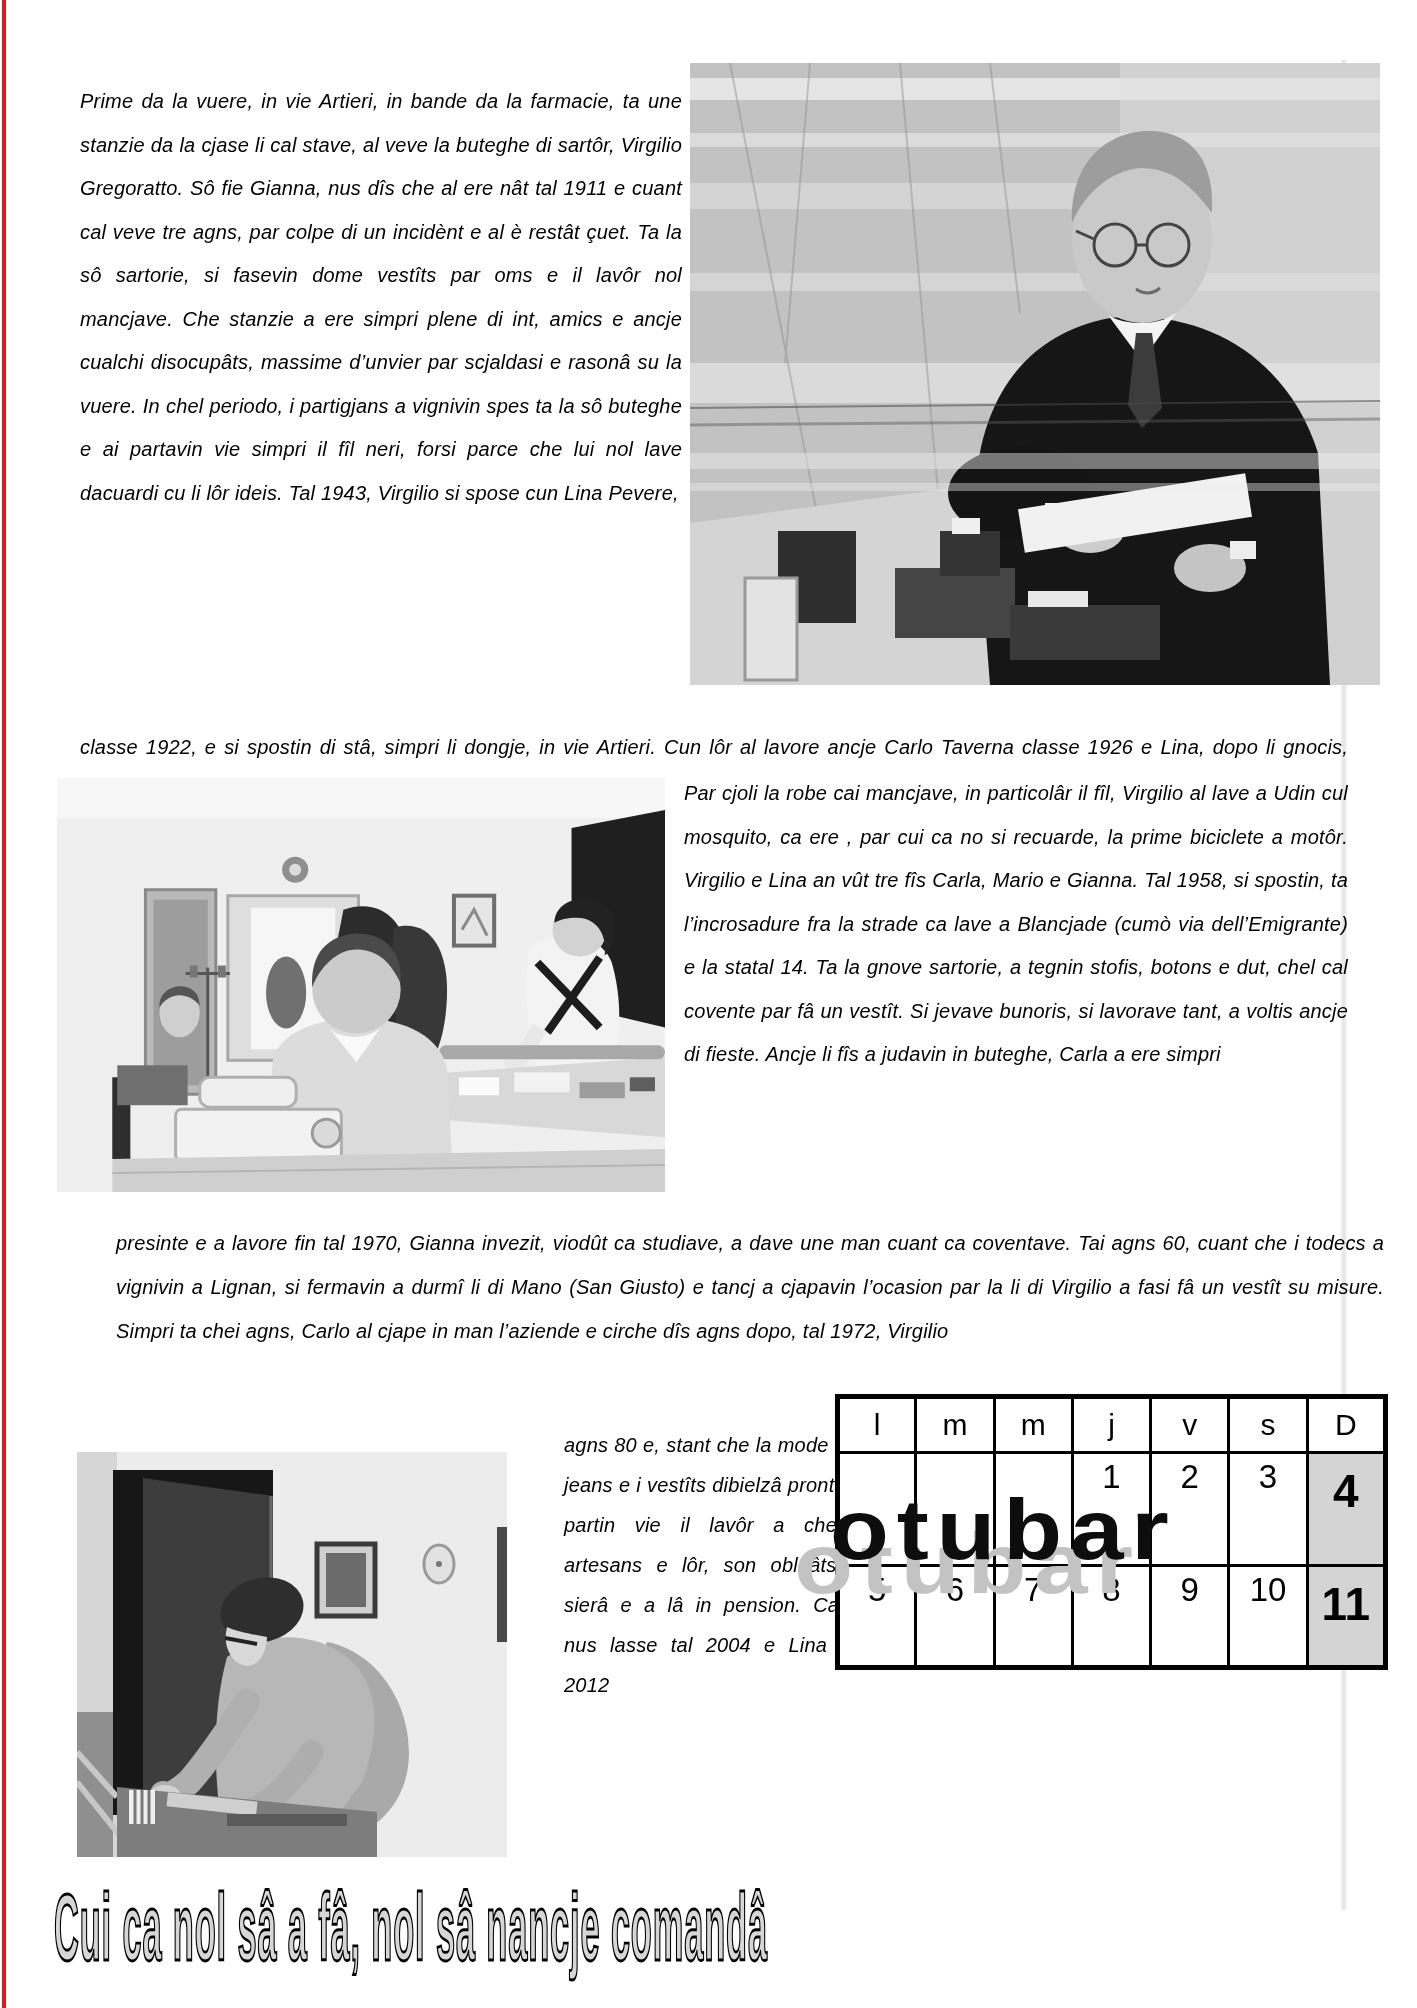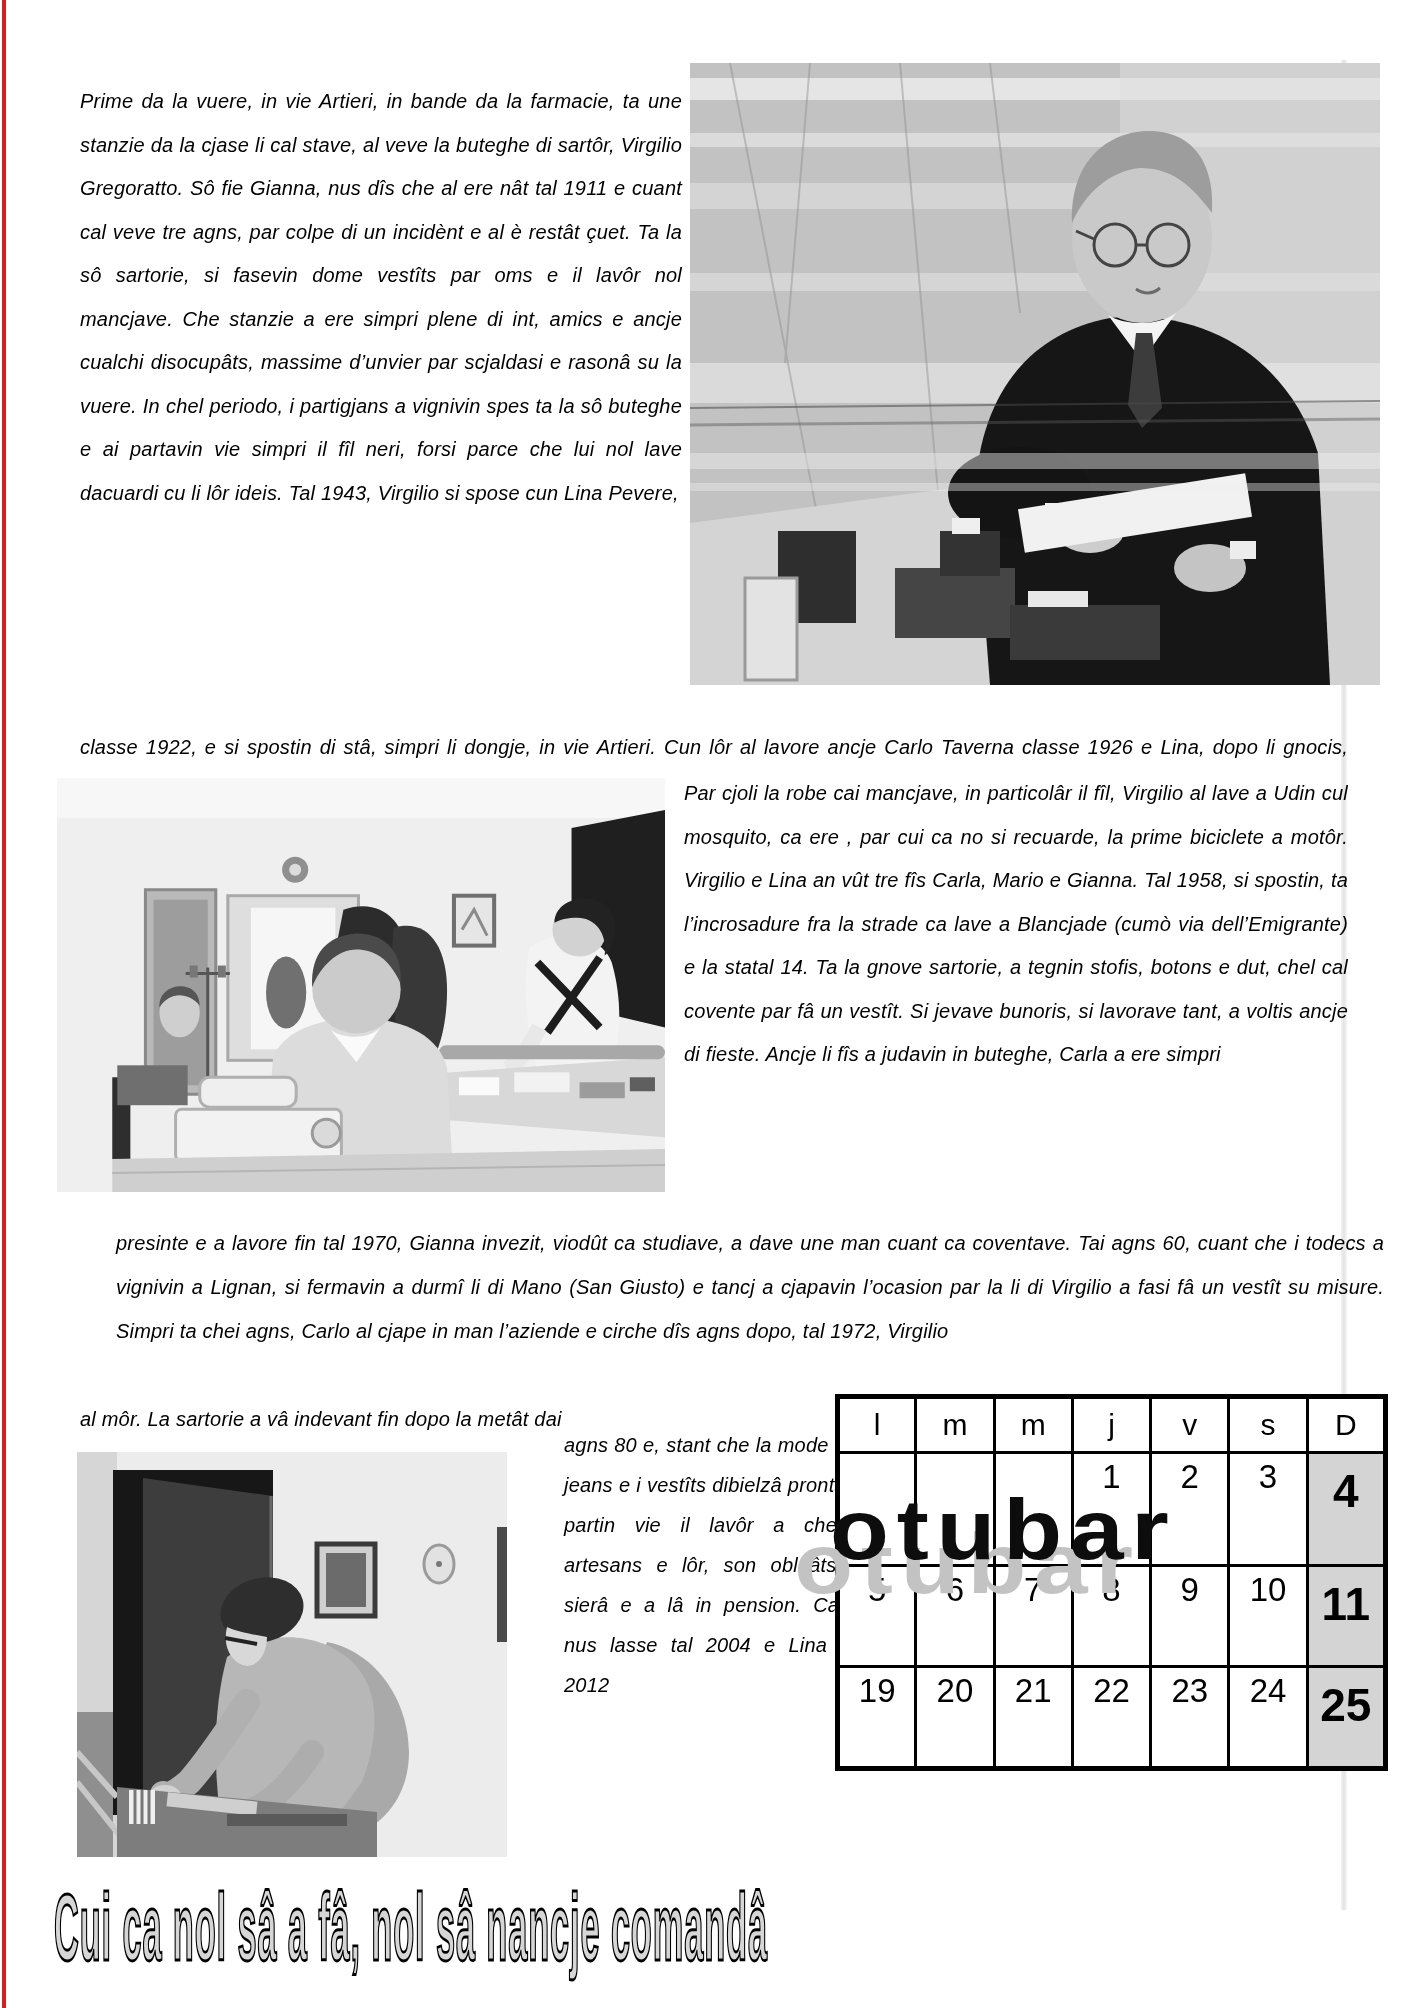--- a/index.html
+++ b/index.html
@@ -151,21 +151,20 @@
         <rect x="118" y="332" width="165" height="52" rx="6" fill="#f2f2f2" stroke="#b0b0b0" stroke-width="3"></rect>
         <circle cx="268" cy="356" r="14" fill="#dadada" stroke="#9a9a9a" stroke-width="3"></circle>
       </g>
       <polygon points="55,382 605,372 605,415 55,415" fill="#cfcfcf"></polygon>
       <line x1="55" y1="396" x2="605" y2="388" stroke="#b5b5b5" stroke-width="2"></line>
     </svg>
   </div>
 
   <div class="para" id="paraC">Par cjoli la robe cai mancjave, in particolâr il fîl, Virgilio al lave a Udin cul mosquito, ca ere , par cui ca no si recuarde, la prime biciclete a motôr. Virgilio e Lina an vût tre fîs Carla, Mario e Gianna. Tal 1958, si spostin, ta l’incrosadure fra la strade ca lave a Blancjade (cumò via dell’Emigrante) e la statal 14. Ta la gnove sartorie, a tegnin stofis, botons e dut, chel cal covente par fâ un vestît. Si jevave bunoris, si lavorave tant, a voltis ancje di fieste. Ancje li fîs a judavin in buteghe, Carla a ere simpri</div>
   <div class="para" id="paraD">presinte e a lavore fin tal 1970, Gianna invezit, viodût ca studiave, a dave une man cuant ca coventave. Tai agns 60, cuant che i todecs a vignivin a Lignan, si fermavin a durmî li di Mano (San Giusto) e tancj a cjapavin l’ocasion par la li di Virgilio a fasi fâ un vestît su misure. Simpri ta chei agns, Carlo al cjape in man l’aziende e cirche dîs agns dopo, tal 1972, Virgilio</div>
-  <div class="para" id="paraD2">al môr. La sartorie a vâ indevant fin dopo la metât dai</div>
   <div class="para" id="paraE">agns 80 e, stant che la mode dai jeans e i vestîts dibielzâ pronts a partin vie il lavôr a chescj artesans e lôr, son obleâts a sierâ e a lâ in pension. Carlo nus lasse tal 2004 e Lina tal 2012</div>
 
   <div class="photo" id="photo3">
     <svg viewBox="0 0 430 405" preserveAspectRatio="none">
       <rect width="430" height="405" fill="#ececec"></rect>
       <rect width="40" height="405" fill="#d6d6d6"></rect>
       <rect x="0" y="260" width="36" height="145" fill="#8f8f8f"></rect>
       <rect x="36" y="18" width="160" height="345" fill="#171717"></rect>
       <polygon points="66,26 196,44 196,360 66,352" fill="#3d3d3d"></polygon>
       <line x1="194" y1="44" x2="194" y2="360" stroke="#6a6a6a" stroke-width="3"></line>
@@ -220,29 +219,20 @@
     </tr>
     <tr class="rx">
       <td>5</td>
       <td>6</td>
       <td>7</td>
       <td>8</td>
       <td>9</td>
       <td>10</td>
       <td class="sun">11</td>
     </tr>
-    <tr class="rx">
-      <td>19</td>
-      <td>20</td>
-      <td>21</td>
-      <td>22</td>
-      <td>23</td>
-      <td>24</td>
-      <td class="sun">25</td>
-    </tr>
   </tbody>
     </table>
 
   <div id="otubar">otubar</div>
 
   <div id="motto">Cui ca nol sâ a fâ, nol sâ nancje comandâ</div>
 
 </div>
 
 </body></html>

